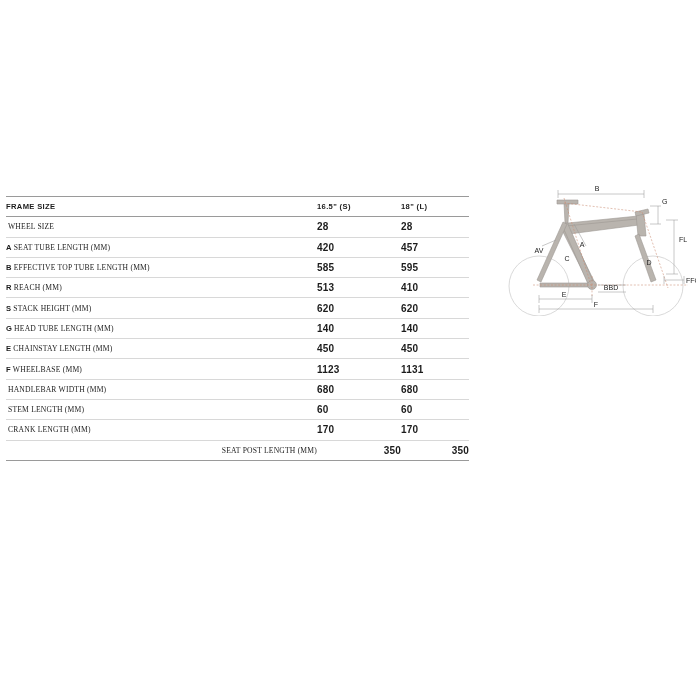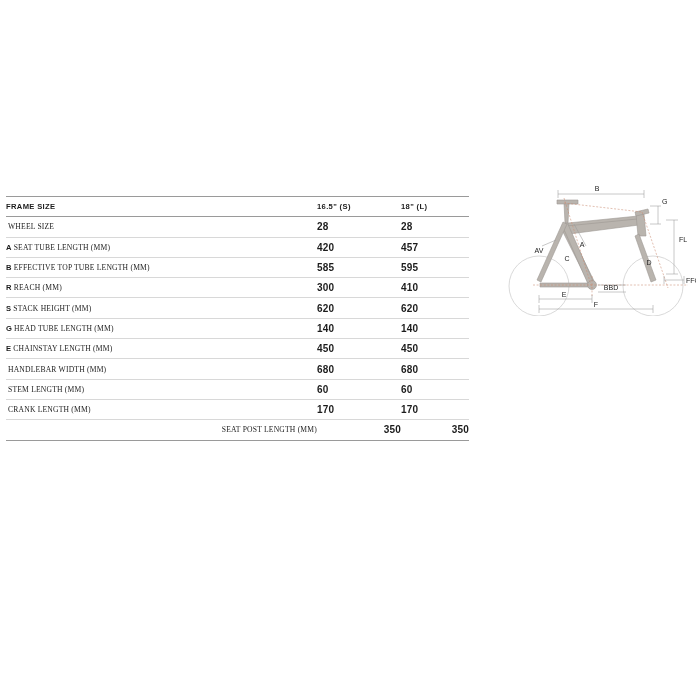--- a/index.html
+++ b/index.html
@@ -102,37 +102,42 @@
         <td class="c-s"><span class="val">420</span></td>
         <td class="c-l"><span class="val">457</span></td>
       </tr>
       <tr>
         <td class="c-label"><span class="code">B</span><span class="lbl">EFFECTIVE TOP TUBE LENGTH (MM)</span></td>
         <td class="c-s"><span class="val">585</span></td>
         <td class="c-l"><span class="val">595</span></td>
       </tr>
       <tr>
         <td class="c-label"><span class="code">R</span><span class="lbl">REACH (MM)</span></td>
-        <td class="c-s"><span class="val">300</span></td>
+        <td class="c-s"><span class="val">513</span></td>
         <td class="c-l"><span class="val">410</span></td>
       </tr>
       <tr>
         <td class="c-label"><span class="code">S</span><span class="lbl">STACK HEIGHT (MM)</span></td>
         <td class="c-s"><span class="val">620</span></td>
         <td class="c-l"><span class="val">620</span></td>
       </tr>
       <tr>
         <td class="c-label"><span class="code">G</span><span class="lbl">HEAD TUBE LENGTH (MM)</span></td>
         <td class="c-s"><span class="val">140</span></td>
         <td class="c-l"><span class="val">140</span></td>
       </tr>
       <tr>
         <td class="c-label"><span class="code">E</span><span class="lbl">CHAINSTAY LENGTH (MM)</span></td>
         <td class="c-s"><span class="val">450</span></td>
         <td class="c-l"><span class="val">450</span></td>
+      </tr>
+      <tr>
+        <td class="c-label"><span class="code">F</span><span class="lbl">WHEELBASE (MM)</span></td>
+        <td class="c-s"><span class="val">1123</span></td>
+        <td class="c-l"><span class="val">1131</span></td>
       </tr>
       <tr>
         <td class="c-label"><span class="code"></span><span class="lbl">HANDLEBAR WIDTH (MM)</span></td>
         <td class="c-s"><span class="val">680</span></td>
         <td class="c-l"><span class="val">680</span></td>
       </tr>
       <tr>
         <td class="c-label"><span class="code"></span><span class="lbl">STEM LENGTH (MM)</span></td>
         <td class="c-s"><span class="val">60</span></td>
         <td class="c-l"><span class="val">60</span></td>

